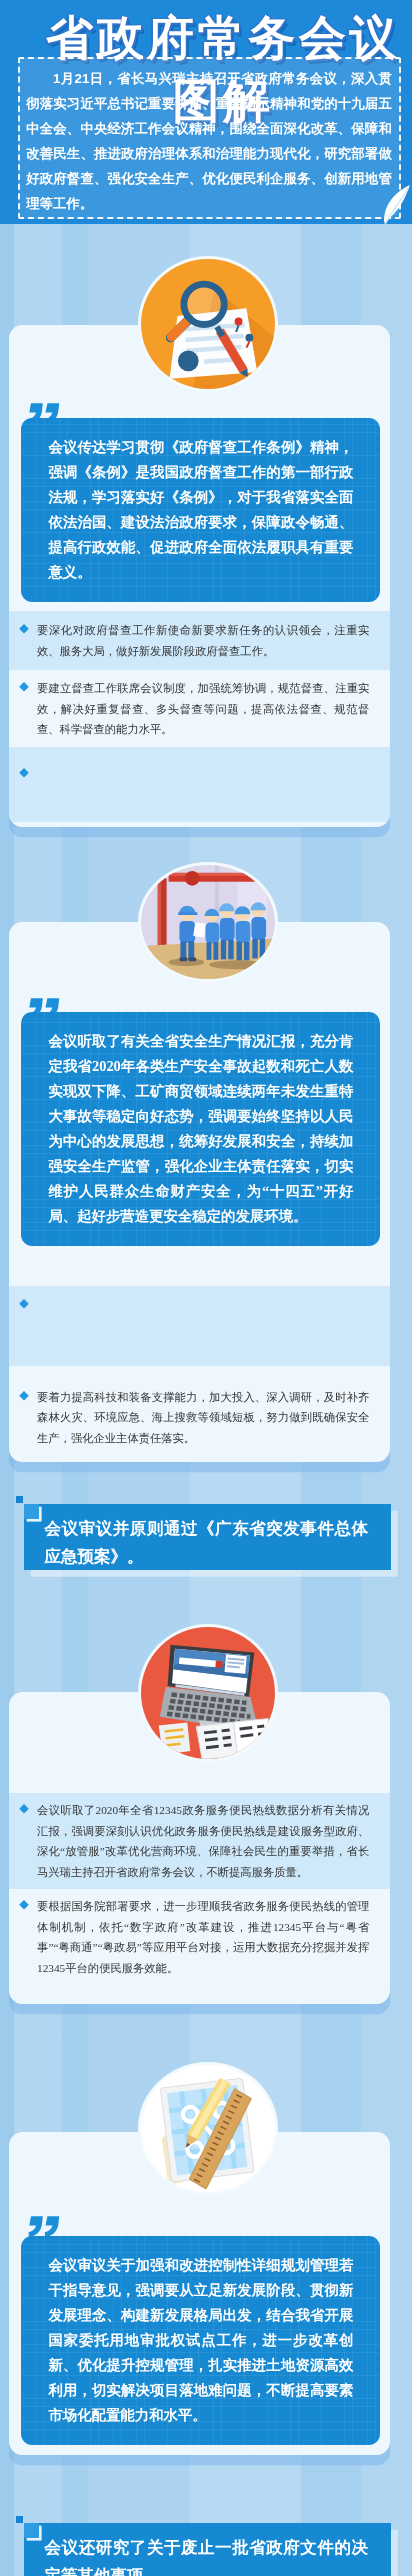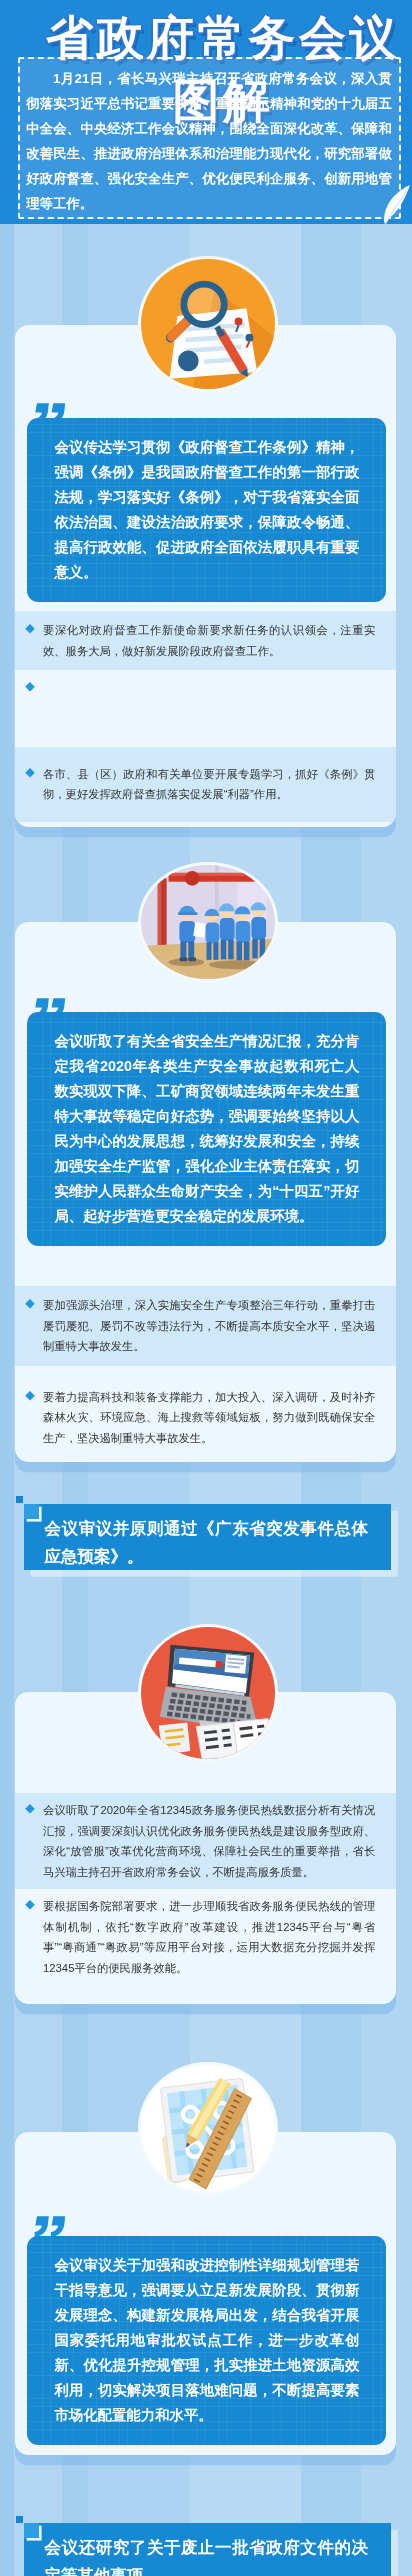--- a/index.html
+++ b/index.html
@@ -48,23 +48,24 @@
     border:3.6px solid #f3fafe; overflow:hidden; z-index:4; background:#fff;
   }
   #illu-inspect  { top:256px;  height:136px; }
   #illu-workers  { top:862px; height:120px; }
   #illu-laptop   { top:1624px; height:138px; }
   #illu-blueprint{ top:2062px; height:133px; }
   .illu svg { display:block; width:100%; height:100%; }
 
   
   .card {
-    position:absolute; left:15px; width:381px; background:#eef7fd;
+    position:absolute; left:9px; width:381px; background:#eef7fd;
     border-radius:13.4px; overflow:hidden; z-index:2;
     box-shadow:0 10.3px 0 rgba(126,183,234,.55);
+    font-family:Liberation Serif, serif;
   }
   #card-ducha    { top:325px;  height:502px;  }
   #card-safety   { top:922px; height:540px; }
   #card-hotline  { top:1692px; height:312px;  }
   #card-planning { top:2132px; height:323px;  }
 
   .qmark { position:absolute; width:30px; height:21.6px; fill:#1b8fd8; transform:skewX(-6deg); }
   #card-ducha .qmark    { left:19.6px; top:78px; }
   #card-safety .qmark   { left:19.6px; top:76px; }
   #card-planning .qmark { left:19.6px; top:84px; }
@@ -162,24 +163,24 @@
     </svg>
     <div class="quote-box">
       <p>会议传达学习贯彻《政府督查工作条例》精神，强调《条例》是我国政府督查工作的第一部行政法规，学习落实好《条例》，对于我省落实全面依法治国、建设法治政府要求，保障政令畅通、提高行政效能、促进政府全面依法履职具有重要意义。</p>
     </div>
     <div class="row alt" id="d-r1">
       <span class="diamond">◆</span>
       <p>要深化对政府督查工作新使命新要求新任务的认识领会，注重实效、服务大局，做好新发展阶段政府督查工作。</p>
     </div>
     <div class="row" id="d-r2">
       <span class="diamond">◆</span>
+      <p>要建立督查工作联席会议制度，加强统筹协调，规范督查、注重实效，解决好重复督查、多头督查等问题，提高依法督查、规范督查、科学督查的能力水平。</p>
     </div>
     <div class="row alt" id="d-r3">
       <span class="diamond">◆</span>
-      <p>各市、县（区）政府和有关单位要开展专题学习，抓好《条例》贯彻，更好发挥政府督查抓落实促发展“利器”作用。</p>
     </div>
   </div>
 
   <div class="illu" id="illu-workers">
     <svg viewBox="0 0 272 232" preserveAspectRatio="none">
       <rect width="272" height="232" fill="#dcd7ea"></rect>
       <rect x="150" y="0" width="8" height="165" fill="#cfc9e2"></rect>
       <rect x="196" y="0" width="60" height="165" fill="#e6e2f3"></rect>
       <rect x="56" y="16" width="216" height="18" fill="#d03a2c"></rect>
       <rect x="56" y="16" width="216" height="6" fill="#e05a4a"></rect>
@@ -228,25 +229,24 @@
   <div class="card" id="card-safety">
     <svg class="qmark" viewBox="0 0 66 46">
       <path d="M2 0 h26 v16 c0 17 -9 27 -26 30 l-2 -11 c10 -3 14 -8 15 -15 h-15 z"></path>
       <path d="M38 0 h26 v16 c0 17 -9 27 -26 30 l-2 -11 c10 -3 14 -8 15 -15 h-15 z"></path>
     </svg>
     <div class="quote-box">
       <p>会议听取了有关全省安全生产情况汇报，充分肯定我省2020年各类生产安全事故起数和死亡人数实现双下降、工矿商贸领域连续两年未发生重特大事故等稳定向好态势，强调要始终坚持以人民为中心的发展思想，统筹好发展和安全，持续加强安全生产监管，强化企业主体责任落实，切实维护人民群众生命财产安全，为“十四五”开好局、起好步营造更安全稳定的发展环境。</p>
     </div>
     <div class="row alt" id="s-r1">
       <span class="diamond">◆</span>
-      <p>要加强源头治理，深入实施安全生产专项整治三年行动，重拳打击屡罚屡犯、屡罚不改等违法行为，不断提高本质安全水平，坚决遏制重特大事故发生。</p>
     </div>
     <div class="row" id="s-r2">
       <span class="diamond">◆</span>
-      <p>要着力提高科技和装备支撑能力，加大投入、深入调研，及时补齐森林火灾、环境应急、海上搜救等领域短板，努力做到既确保安全生产，坚决遏制重特大事故发生。</p>
+      <p>要着力提高科技和装备支撑能力，加大投入、深入调研，及时补齐森林火灾、环境应急、海上搜救等领域短板，努力做到既确保安全生产，强化企业主体责任落实。</p>
     </div>
   </div>
 
   <div class="sq-small" id="sq1a"></div>
   <div class="sq-big" id="sq1b"></div>
   <div class="banner" id="banner-emergency">
     <p>会议审议并原则通过《广东省突发事件总体应急预案》。</p>
   </div>
 
   <div class="illu" id="illu-laptop">

